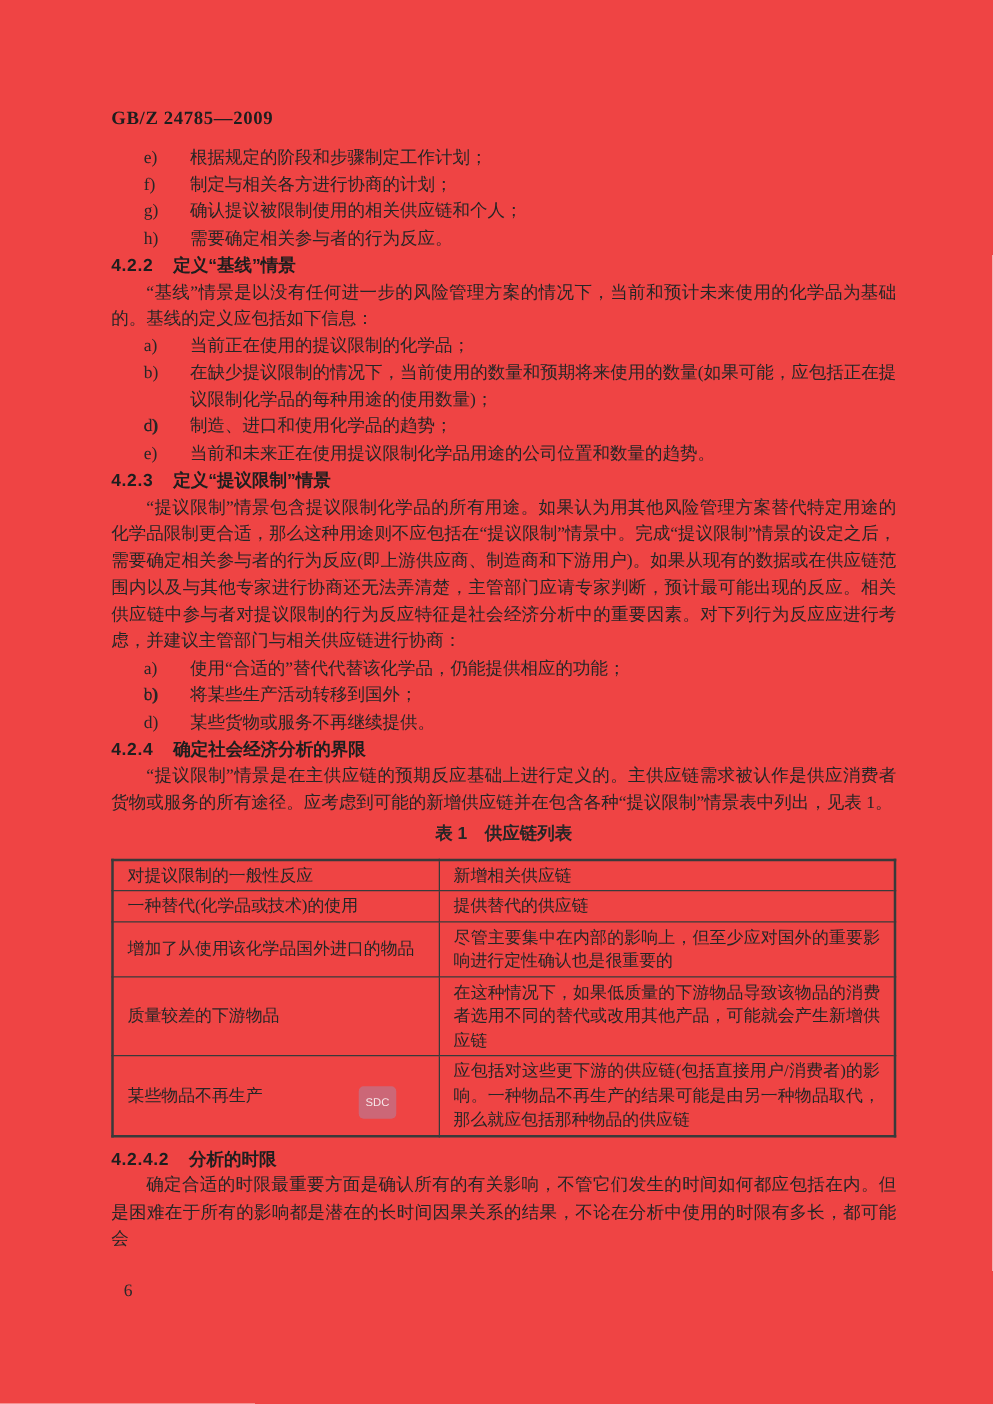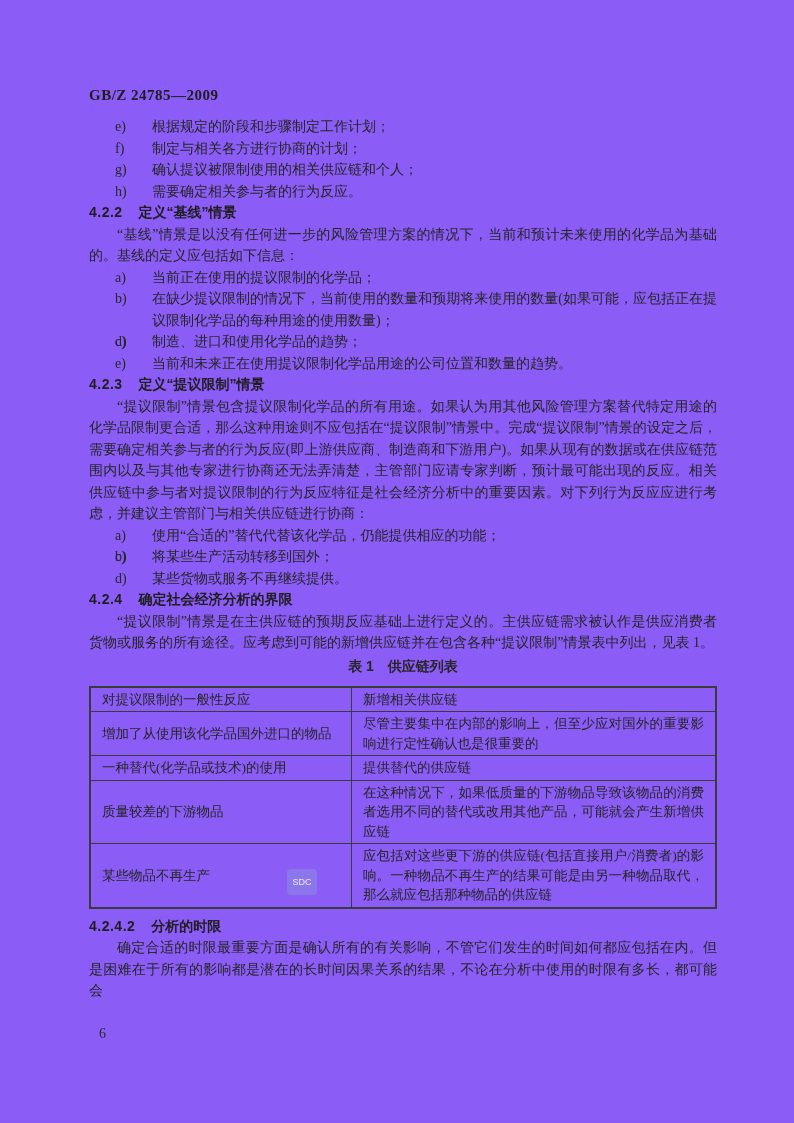--- a/index.html
+++ b/index.html
@@ -4,21 +4,21 @@
 <style>
   html, body {
     margin: 0;
     padding: 0;
     background: #ffffff;
   }
   .page {
     position: relative;
     width: 794px;
     height: 1123px;
-    background: #8b5cf6;
+    background: #ef4444;
     overflow: hidden;
     font-family: "Liberation Serif", "DejaVu Serif", serif;
     color: #262626;
   }
   .content {
     position: absolute;
     left: 89px;
     top: 86px;
     width: 628px;
     font-size: 14px;
@@ -191,26 +191,26 @@
     <div class="table-caption">
       <span>表 1</span><span class="cap-title">供应链列表</span>
     </div>
     <table class="supply">
       <tbody>
         <tr>
           <td class="col-left">对提议限制的一般性反应</td>
           <td class="col-right">新增相关供应链</td>
         </tr>
         <tr>
+          <td class="col-left">一种替代(化学品或技术)的使用</td>
+          <td class="col-right">提供替代的供应链</td>
+        </tr>
+        <tr>
           <td class="col-left">增加了从使用该化学品国外进口的物品</td>
           <td class="col-right">尽管主要集中在内部的影响上，但至少应对国外的重要影响进行定性确认也是很重要的</td>
-        </tr>
-        <tr>
-          <td class="col-left">一种替代(化学品或技术)的使用</td>
-          <td class="col-right">提供替代的供应链</td>
         </tr>
         <tr>
           <td class="col-left">质量较差的下游物品</td>
           <td class="col-right">在这种情况下，如果低质量的下游物品导致该物品的消费者选用不同的替代或改用其他产品，可能就会产生新增供应链</td>
         </tr>
         <tr>
           <td class="col-left">某些物品不再生产</td>
           <td class="col-right">应包括对这些更下游的供应链(包括直接用户/消费者)的影响。一种物品不再生产的结果可能是由另一种物品取代，那么就应包括那种物品的供应链</td>
         </tr>
       </tbody>

